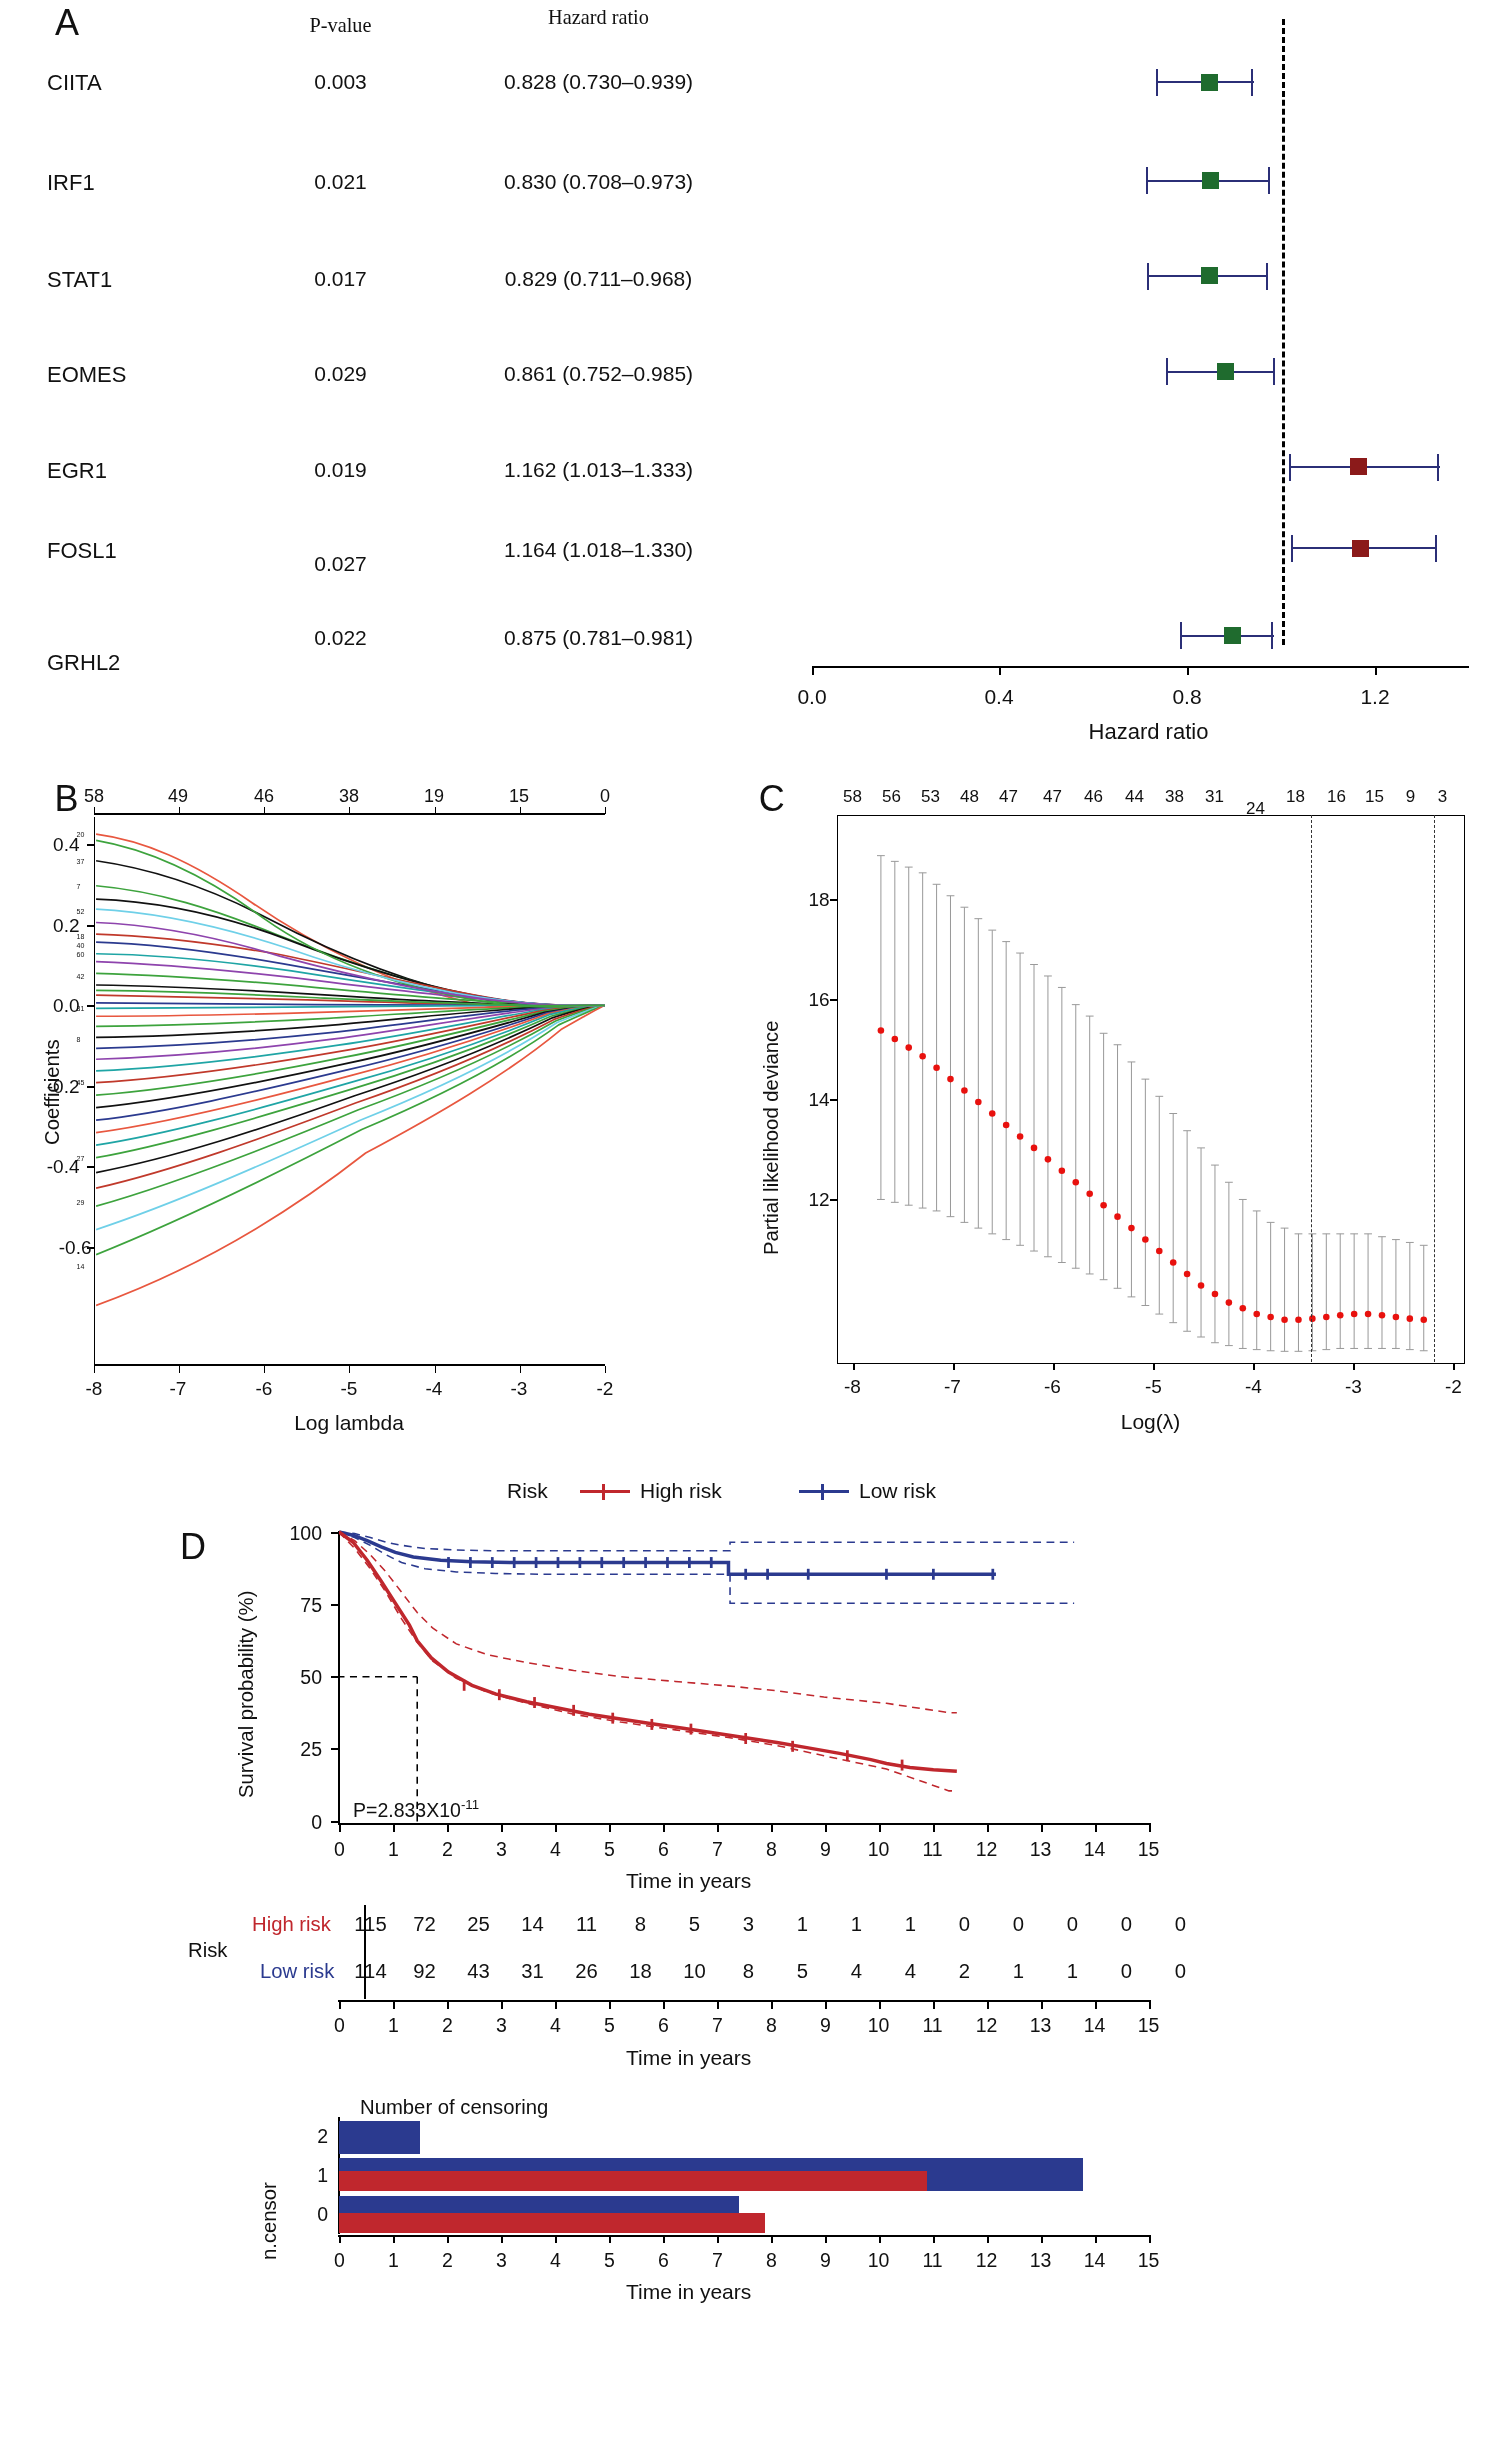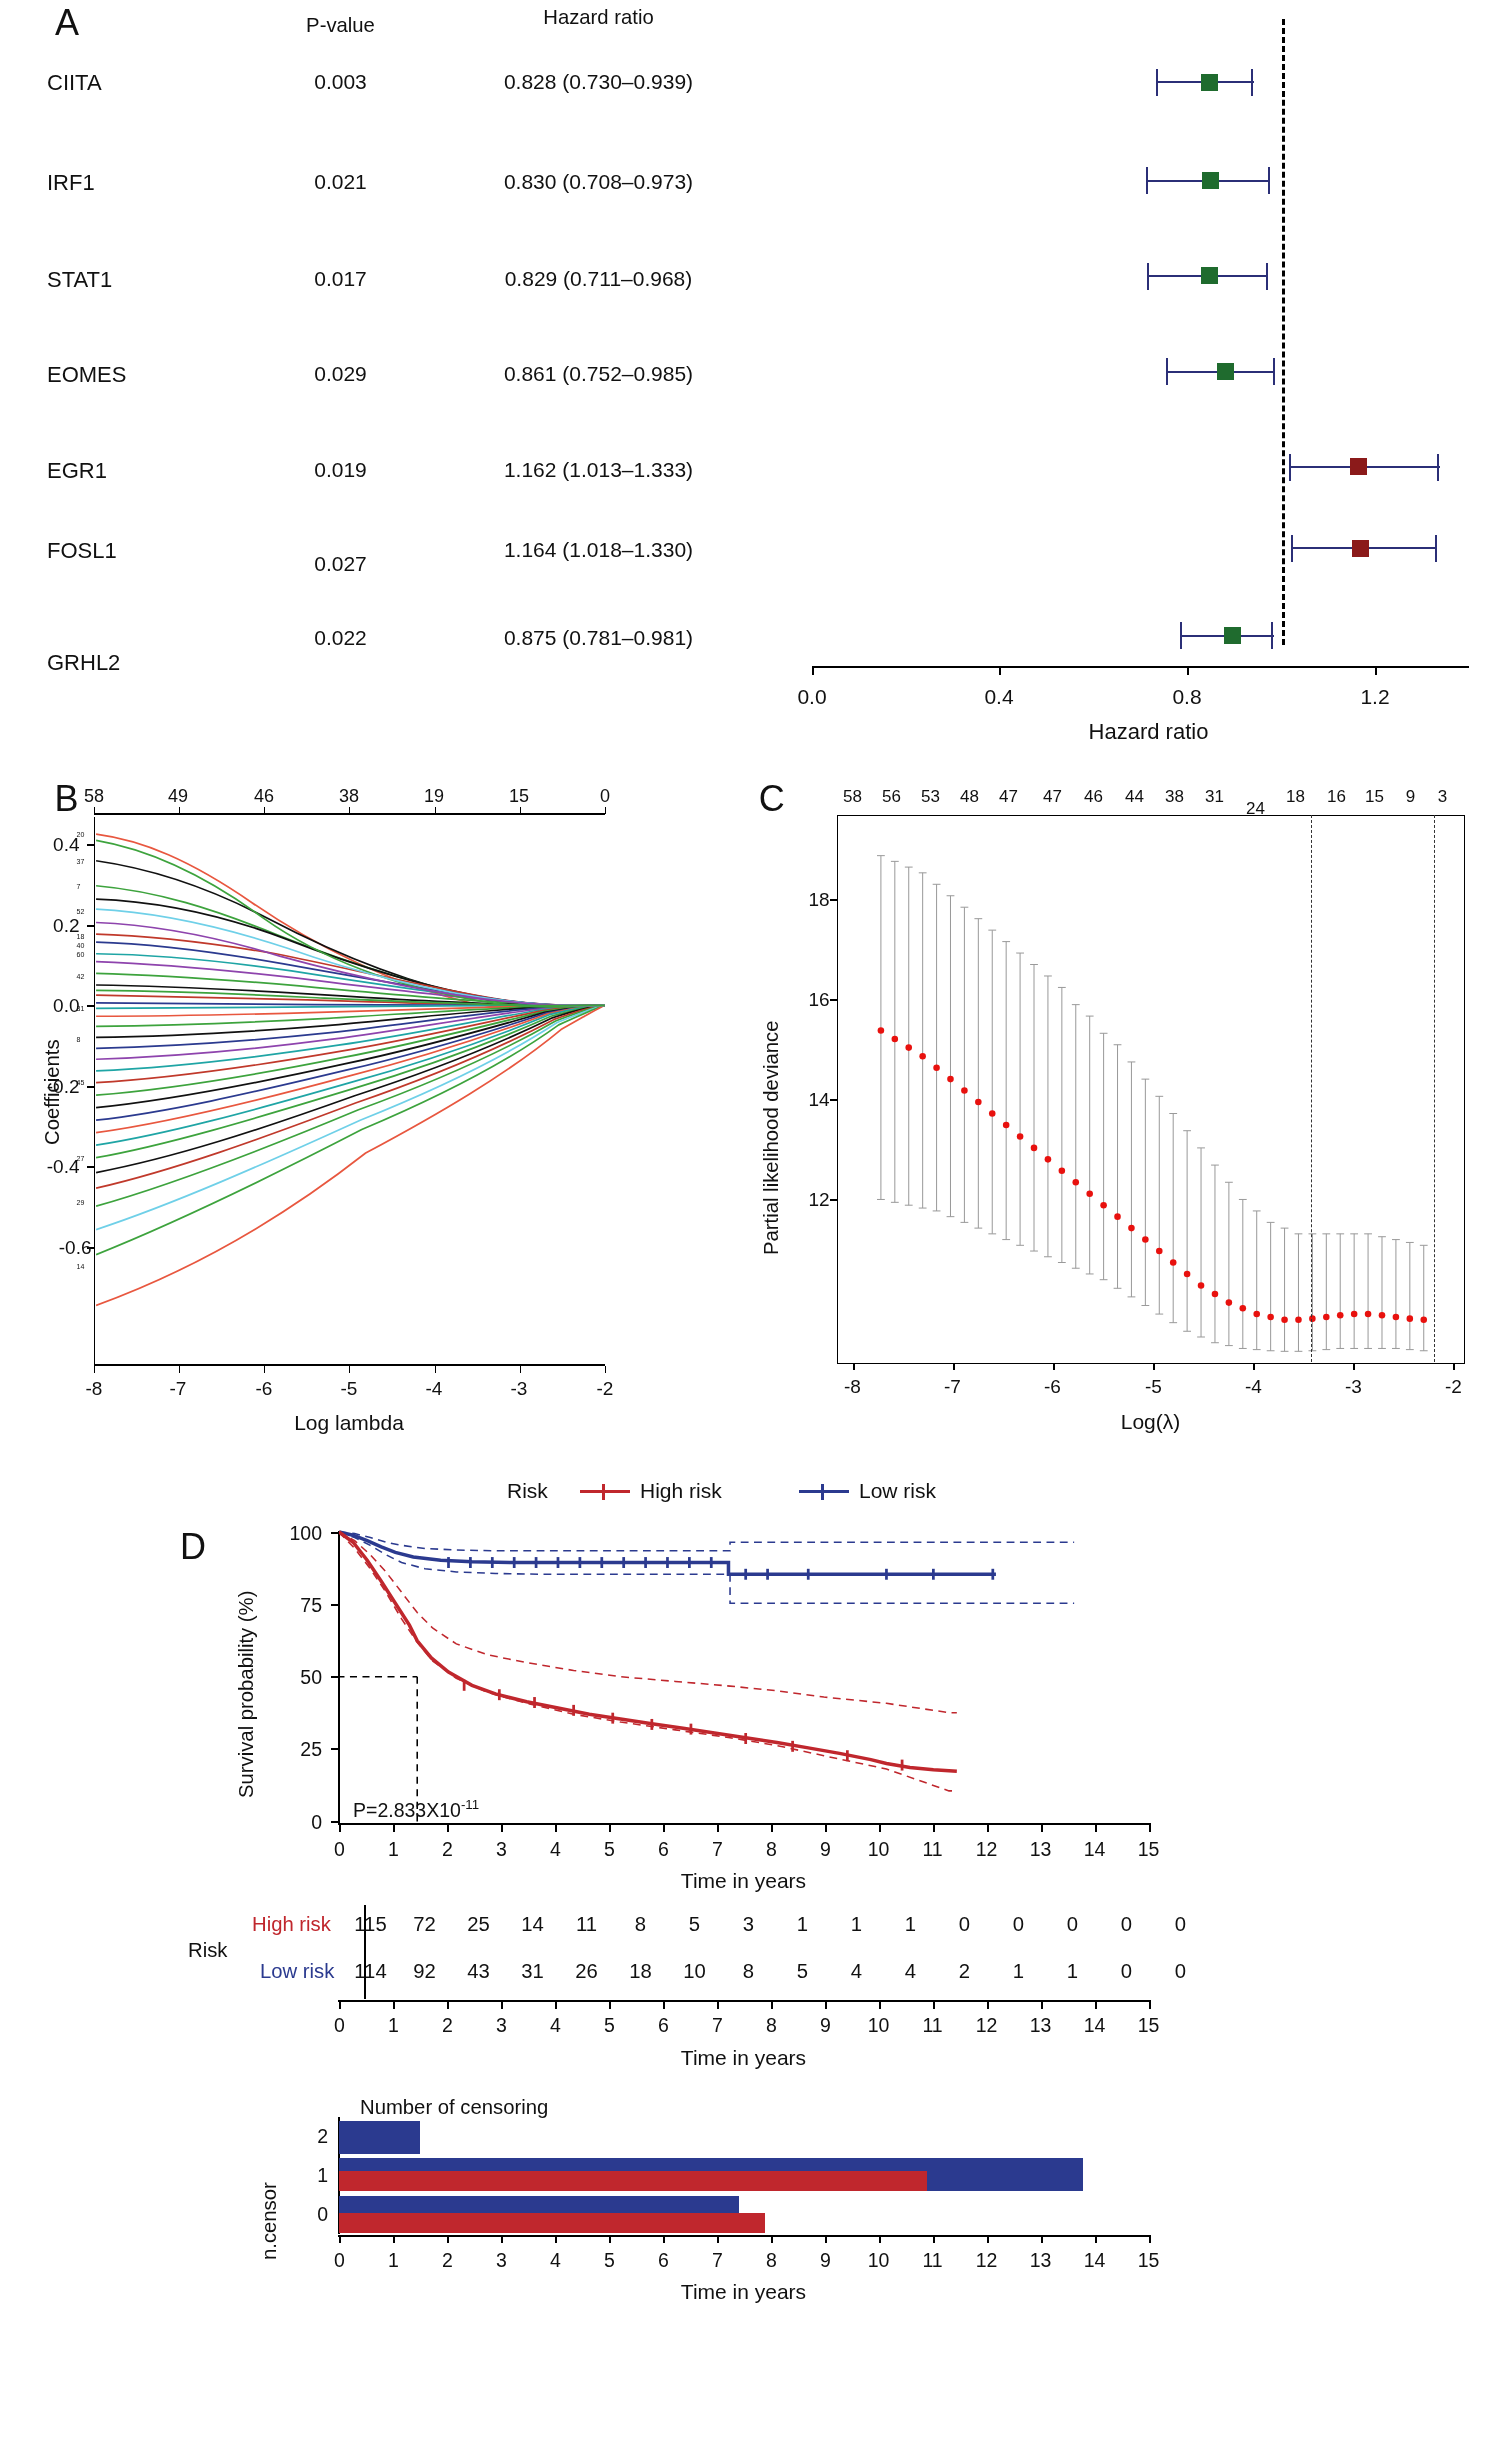--- a/index.html
+++ b/index.html
@@ -3,21 +3,21 @@
 <meta charset="utf-8">
 <style>
   html,body{margin:0;padding:0;background:#ffffff;}
   body{font-family:"Liberation Sans", sans-serif;color:#111;}
   #page{position:relative;width:1496px;height:2462px;background:#fff;overflow:hidden;}
 
   .panel-letter{position:absolute;font-size:36px;font-weight:400;color:#111;}
 
   
   #panelA{position:absolute;left:0;top:0;width:1496px;height:766px;}
-  .a-header{position:absolute;font-size:20.3px;color:#111;}
+  .a-header{position:absolute;font-size:20.3px;color:#111;font-family:Liberation Serif, serif;}
   .a-row-label{position:absolute;font-size:22px;color:#111;}
   .a-row-p{position:absolute;font-size:21px;color:#111;text-align:center;}
   .a-row-hr{position:absolute;font-size:21px;color:#111;text-align:center;}
   .a-ci{position:absolute;height:2.3px;background:#2b2f77;}
   .a-cap{position:absolute;width:2.3px;background:#2b2f77;}
   .a-box{position:absolute;width:17px;height:17px;}
   .a-box.green{background:#1f6b2e;}
   .a-box.red{background:#8b1a1a;}
   #a-dash{position:absolute;width:0;border-left:3.9px dashed #000;}
   #a-axis{position:absolute;left:0;height:2.3px;background:#000;}
@@ -48,21 +48,21 @@
   .c-frame{position:absolute;border:0.8px solid #000;}
 
   
   #panelD{position:absolute;left:0px;top:1470px;width:1496px;height:992px;}
   .d-legend{position:absolute;font-size:21px;color:#111;}
   .d-legend-line{position:absolute;height:3.1px;}
   .d-legend-tick{position:absolute;width:3.1px;height:15.6px;}
   .d-ylabel{position:absolute;font-size:20.3px;color:#111;transform:rotate(-90deg);transform-origin:left top;white-space:nowrap;}
   .d-ytick{position:absolute;font-size:19.5px;text-align:right;color:#111;}
   .d-xtick{position:absolute;font-size:19.5px;text-align:center;color:#111;}
-  .d-xlabel{position:absolute;font-size:21px;text-align:center;color:#111;}
+  .d-xlabel{position:absolute;font-size:21px;color:#111;}
   .d-pval{position:absolute;font-size:19.5px;color:#111;}
   .risk-label{position:absolute;font-size:20.3px;}
   .risk-num{position:absolute;font-size:20.3px;text-align:center;color:#111;}
   .d-table-line{position:absolute;background:#000;}
   .ncensor-title{position:absolute;font-size:20.3px;color:#111;}
   .ncensor-ytick{position:absolute;font-size:19.5px;text-align:right;color:#111;}
   .ncensor-ylabel{position:absolute;font-size:20.3px;color:#111;transform:rotate(-90deg);transform-origin:left top;white-space:nowrap;}
   .bar{position:absolute;}
   svg{display:block;}
 </style>

